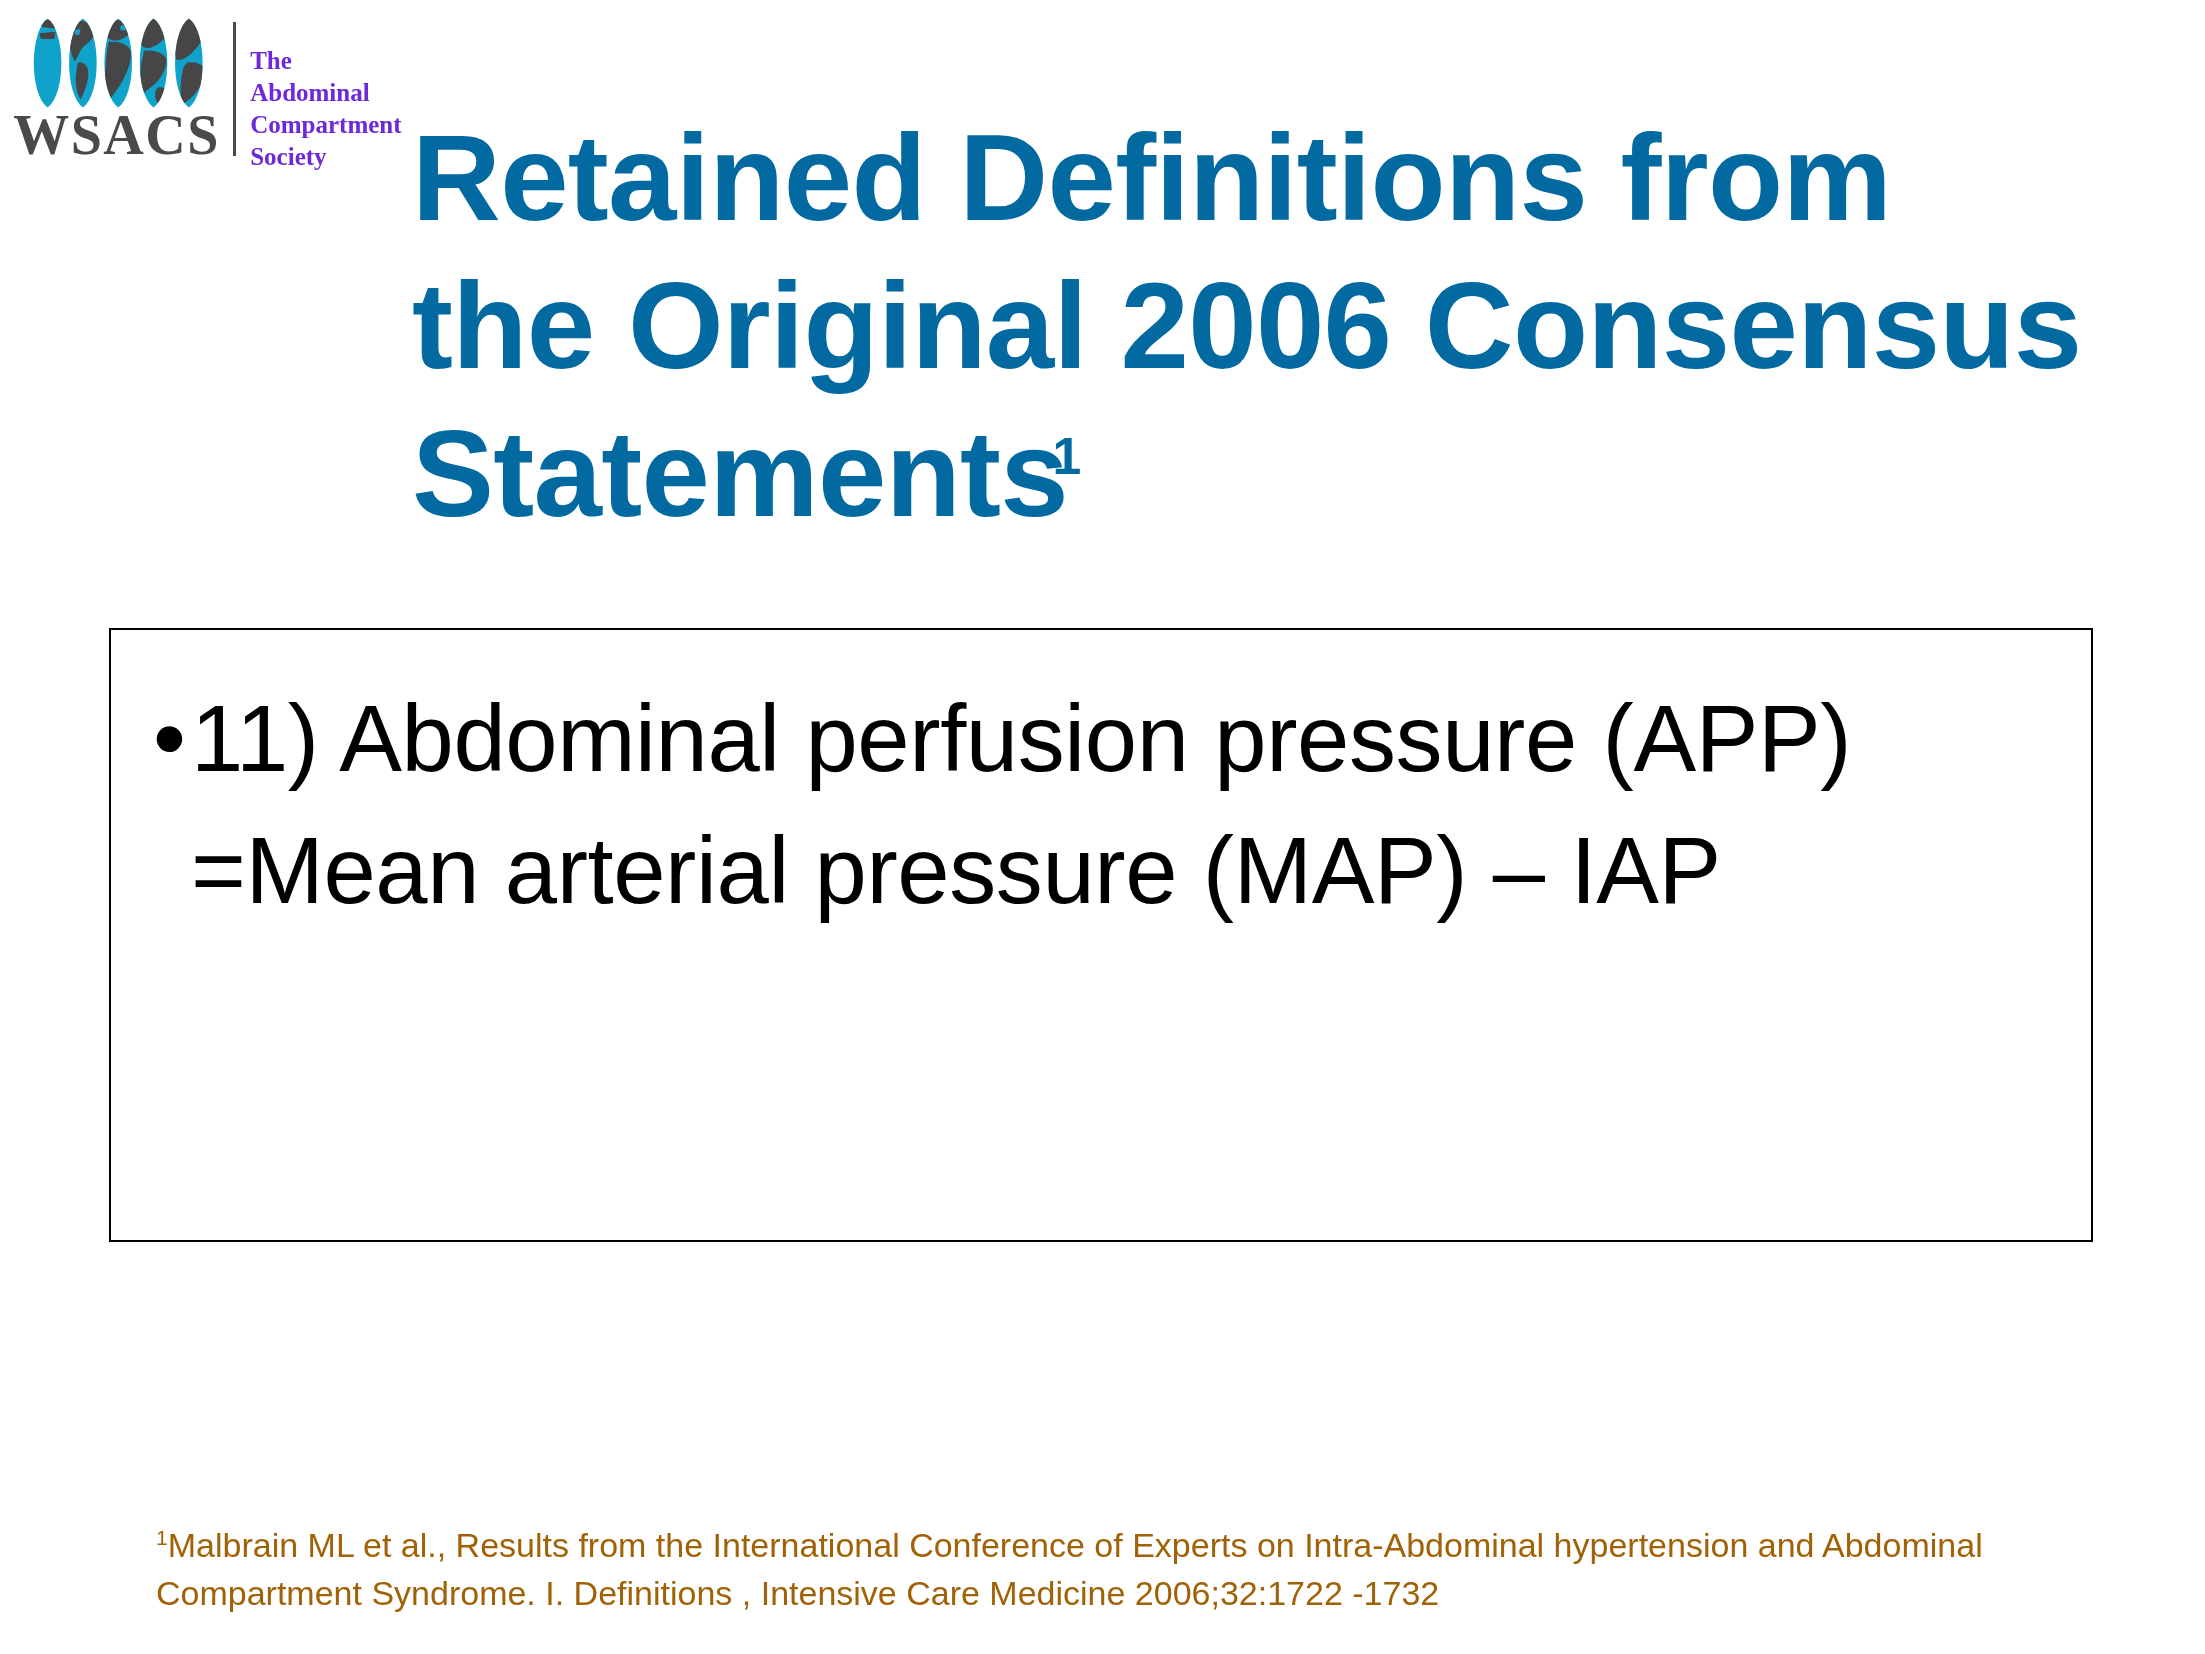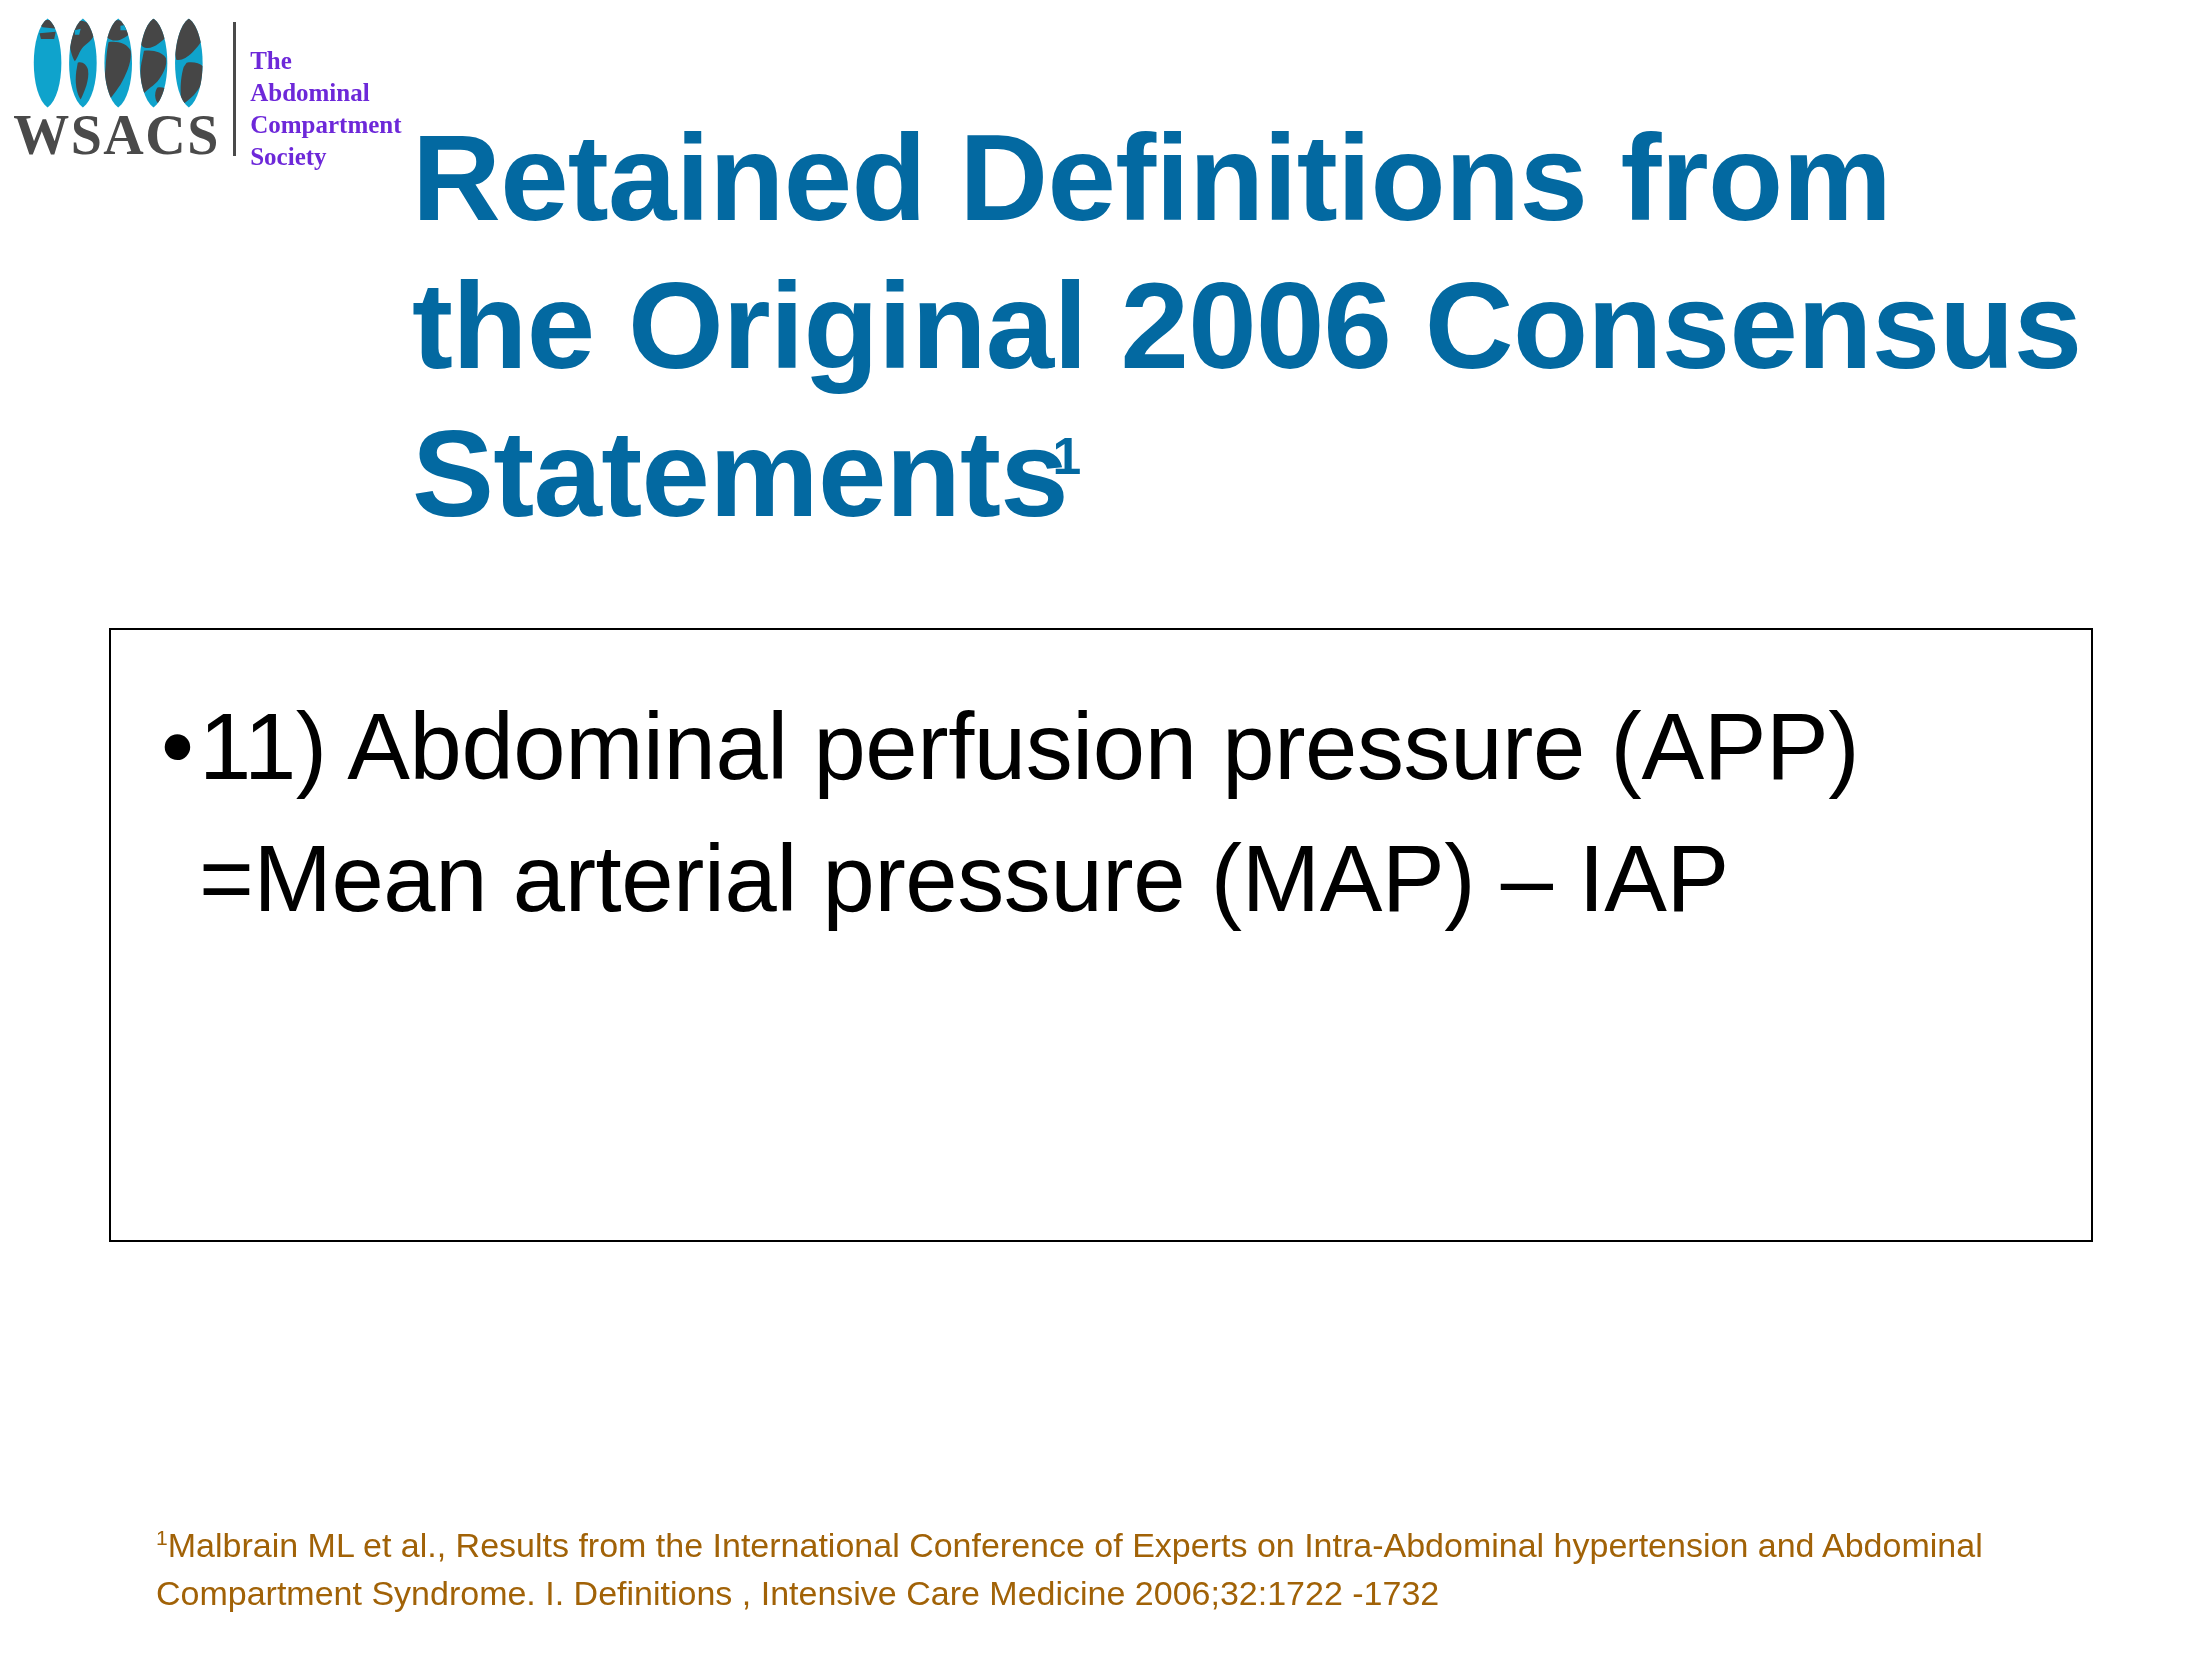--- a/index.html
+++ b/index.html
@@ -92,21 +92,21 @@
     left: 109px;
     top: 628px;
     width: 1984px;
     height: 614px;
     border: 2.9px solid #000000;
     box-sizing: border-box;
     background: #ffffff;
   }
   .bullet-list {
     margin: 0;
-    padding: 16px;
+    padding: 8px;
     list-style: none;
   }
   .bullet-item {
     position: relative;
     margin: 0;
     padding: 35px 29px 0 72px;
     font-family: "Liberation Sans", sans-serif;
     font-size: 94px;
     line-height: 1.40;
     color: #000000;

